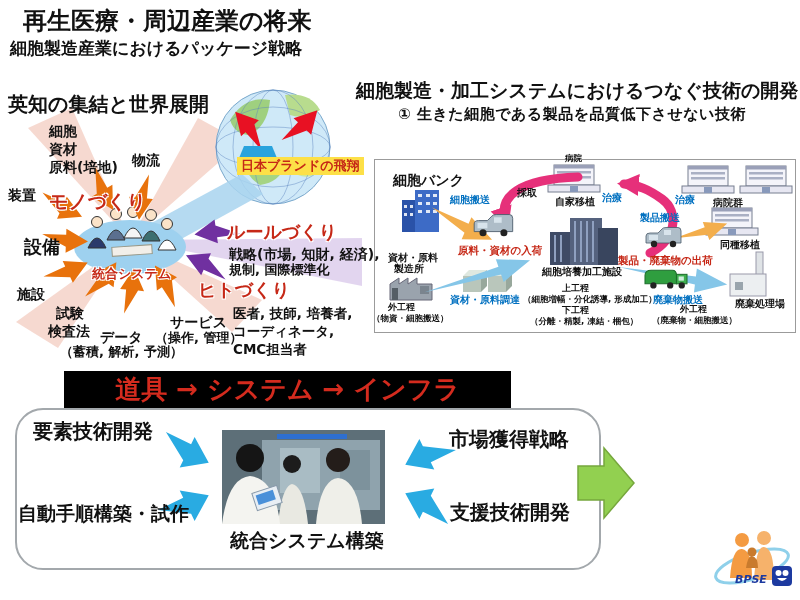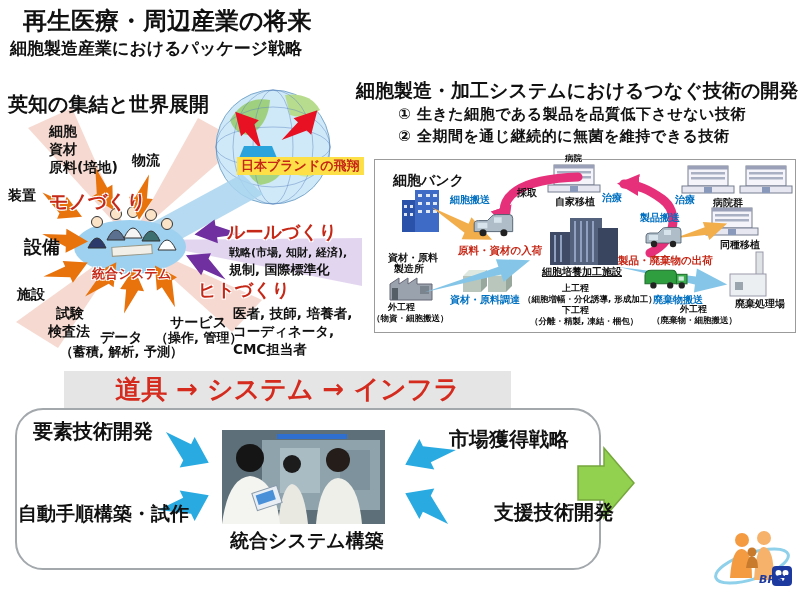--- a/index.html
+++ b/index.html
@@ -7,21 +7,21 @@
          font-family:"DejaVu Sans","Liberation Sans",sans-serif;color:#111;}
   .lbl{position:absolute;font-weight:bold;white-space:nowrap;line-height:1.25;z-index:5;}
   .red{color:#c62817;}
   .blue{color:#0070c0;}
   .halo{text-shadow:1px 1px 0 #fff,-1px -1px 0 #fff,1px -1px 0 #fff,-1px 1px 0 #fff;}
   .overlay{position:absolute;left:0;top:0;z-index:3;pointer-events:none;}
   .rbox{position:absolute;left:374px;top:159px;width:420px;height:172px;
         border:1.5px solid #9b9b9b;background:#fff;z-index:1;}
   .bbox{position:absolute;left:15px;top:408px;width:582px;height:158px;
         border:2px solid #a3a8ac;border-radius:28px;background:#fff;z-index:1;}
-  .banner{position:absolute;left:64px;top:371px;width:447px;height:37px;background:#e5e5e5;
+  .banner{position:absolute;left:64px;top:371px;width:447px;height:37px;background:#000000;
           z-index:4;display:flex;align-items:center;justify-content:center;
           font-weight:bold;font-size:26px;color:#d42b1e;}
   .photo{position:absolute;left:222px;top:430px;width:163px;height:94px;z-index:4;}
   .gtxt{position:absolute;left:630px;top:449px;width:168px;text-align:center;z-index:5;
         font-weight:bold;font-size:19px;line-height:1.5;color:#00a550;}
 </style>
 </head>
 <body>
 
 <div class="slide">
@@ -238,66 +238,65 @@
   <div class="lbl" style="left:24px;top:236px;font-size:18px;">設備</div>
   <div class="lbl" style="left:17px;top:286px;font-size:14px;">施設</div>
   <div class="lbl" style="left:56px;top:305px;font-size:14px;">試験</div>
   <div class="lbl" style="left:48px;top:323px;font-size:14px;">検査法</div>
   <div class="lbl" style="left:100px;top:329px;font-size:14px;">データ</div>
   <div class="lbl" style="left:60px;top:344px;font-size:13px;">（蓄積, 解析, 予測）</div>
   <div class="lbl" style="left:170px;top:314px;font-size:14px;">サービス</div>
   <div class="lbl" style="left:155px;top:330px;font-size:13px;">（操作, 管理）</div>
   <div class="lbl red halo" style="left:92px;top:266px;font-size:13px;">統合システム</div>
   <div class="lbl red halo" style="left:227px;top:221px;font-size:18px;">ルールづくり</div>
-  <div class="lbl" style="left:229px;top:246px;font-size:11px;">戦略(市場, 知財, 経済),</div>
+  <div class="lbl" style="left:229px;top:246px;font-size:14px;">戦略(市場, 知財, 経済),</div>
   <div class="lbl" style="left:229px;top:262px;font-size:13px;">規制, 国際標準化</div>
   <div class="lbl red halo" style="left:198px;top:279px;font-size:18px;">ヒトづくり</div>
   <div class="lbl" style="left:233px;top:305px;font-size:13.5px;">医者, 技師, 培養者,</div>
   <div class="lbl" style="left:233px;top:323px;font-size:13.5px;">コーディネータ,</div>
   <div class="lbl" style="left:233px;top:341px;font-size:13.5px;">CMC担当者</div>
   <div class="lbl red" style="left:237px;top:157px;font-size:13px;background:#fde047;padding:1px 4px;z-index:6;">日本ブランドの飛翔</div>
 
   <div class="lbl" style="left:356px;top:79px;font-size:19px;">細胞製造・加工システムにおけるつなぐ技術の開発</div>
   <div class="lbl" style="left:398px;top:105px;font-size:15px;letter-spacing:0.5px;">① 生きた細胞である製品を品質低下させない技術</div>
-  <div class="lbl" style="left:398px;top:127px;font-size:15px;letter-spacing:0.5px;">② 全期間を通じ継続的に無菌を維持できる技術</div>
 
   <div class="lbl" style="left:393px;top:172px;font-size:14px;">細胞バンク</div>
   <div class="lbl blue" style="left:450px;top:194px;font-size:10px;">細胞搬送</div>
   <div class="lbl" style="left:517px;top:187px;font-size:10px;">採取</div>
   <div class="lbl" style="left:565px;top:153px;font-size:8.5px;">病院</div>
   <div class="lbl" style="left:555px;top:196px;font-size:10px;">自家移植</div>
   <div class="lbl blue" style="left:602px;top:192px;font-size:10px;">治療</div>
   <div class="lbl blue" style="left:675px;top:194px;font-size:10px;">治療</div>
   <div class="lbl" style="left:713px;top:197px;font-size:10px;">病院群</div>
   <div class="lbl blue" style="left:640px;top:212px;font-size:10px;">製品搬送</div>
   <div class="lbl" style="left:720px;top:239px;font-size:10px;">同種移植</div>
   <div class="lbl red" style="left:458px;top:244px;font-size:10.5px;">原料・資材の入荷</div>
   <div class="lbl" style="left:388px;top:252px;font-size:10px;">資材・原料</div>
   <div class="lbl" style="left:394px;top:263px;font-size:10px;">製造所</div>
   <div class="lbl blue" style="left:450px;top:294px;font-size:10px;">資材・原料調達</div>
-  <div class="lbl" style="left:542px;top:266px;font-size:10px;text-decoration:underline;">細胞培養加工施設</div>
+  <div class="lbl" style="left:542px;top:266px;font-size:10px;">細胞培養加工施設</div>
   <div class="lbl red" style="left:618px;top:254px;font-size:10.5px;">製品・廃棄物の出荷</div>
   <div class="lbl" style="left:562px;top:283px;font-size:9px;">上工程</div>
   <div class="lbl" style="left:523px;top:294px;font-size:8.5px;">（細胞増幅・分化誘導, 形成加工）</div>
   <div class="lbl" style="left:562px;top:305px;font-size:9px;">下工程</div>
   <div class="lbl" style="left:530px;top:316px;font-size:8.5px;">（分離・精製, 凍結・梱包）</div>
   <div class="lbl blue" style="left:653px;top:294px;font-size:10px;">廃棄物搬送</div>
   <div class="lbl" style="left:735px;top:298px;font-size:10px;">廃棄処理場</div>
   <div class="lbl" style="left:388px;top:302px;font-size:9px;">外工程</div>
   <div class="lbl" style="left:372px;top:313px;font-size:8.5px;">（物資・細胞搬送）</div>
   <div class="lbl" style="left:680px;top:304px;font-size:9px;">外工程</div>
   <div class="lbl" style="left:652px;top:315px;font-size:8.5px;">（廃棄物・細胞搬送）</div>
 
   <div class="banner">
     <span>道具 → システム → インフラ</span>
   </div>
   <div class="lbl" style="left:33px;top:419px;font-size:20px;">要素技術開発</div>
   <div class="lbl" style="left:18px;top:502px;font-size:19px;">自動手順構築・試作</div>
   <div class="lbl" style="left:449px;top:427px;font-size:20px;">市場獲得戦略</div>
-  <div class="lbl" style="left:450px;top:500px;font-size:20px;margin-left:44px;">支援技術開発</div>
+  <div class="lbl" style="left:450px;top:500px;font-size:20px;">支援技術開発</div>
 
   <div class="photo">
     <svg width="163" height="94" viewBox="0 0 163 94">
       <rect width="163" height="94" fill="#5d6f78"></rect>
       <rect x="40" y="10" width="118" height="70" fill="#8fa3ad"></rect>
       <rect x="55" y="4" width="70" height="5" fill="#2e6fd0"></rect>
       <rect x="58" y="18" width="40" height="45" fill="#a9bcc4"></rect>
       <rect x="118" y="20" width="30" height="40" fill="#7d929c"></rect>
       <circle cx="70" cy="34" r="9" fill="#1c1c1c"></circle>
       <path d="M56,94 Q60,56 70,54 Q82,56 86,94 Z" fill="#e9e9e2"></path>
@@ -307,14 +306,14 @@
         <rect x="32" y="59" width="26" height="18" fill="#e8eef4" stroke="#8899aa"></rect>
         <rect x="35" y="62" width="18" height="10" fill="#4a90d9"></rect>
       </g>
       <circle cx="116" cy="30" r="12" fill="#241d1a"></circle>
       <path d="M94,94 Q98,50 116,48 Q136,50 140,94 Z" fill="#efefe9"></path>
     </svg>
   </div>
   <div class="lbl" style="left:230px;top:529px;font-size:19px;">統合システム構築</div>
 
 
-  <div class="lbl" style="left:735px;top:573px;font-size:11px;color:#1d3aa0;font-style:italic;z-index:6;margin-left:24px;">BPSE</div>
+  <div class="lbl" style="left:735px;top:573px;font-size:11px;color:#1d3aa0;font-style:italic;z-index:6;">BPSE</div>
 </div>
 
 </body></html>

